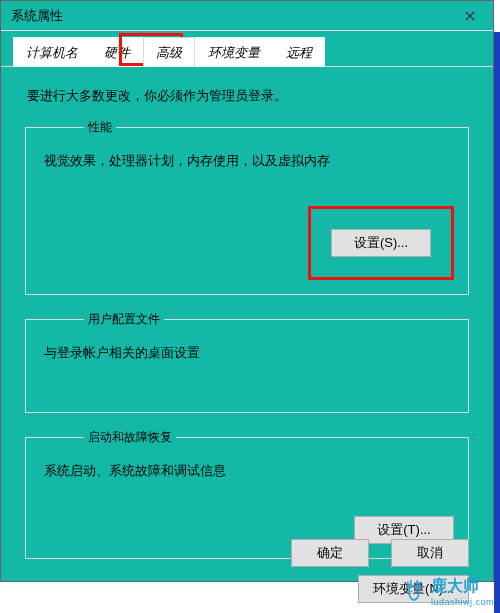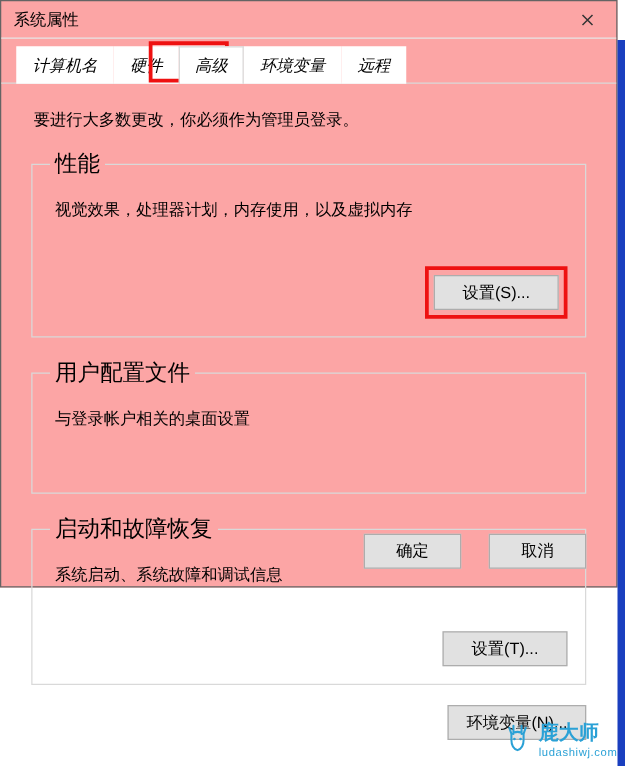--- a/index.html
+++ b/index.html
@@ -1,32 +1,32 @@
 <!DOCTYPE html>
 <html><head>
 <meta charset="utf-8">
 <style>
   * { box-sizing: border-box; font-family: "Microsoft YaHei", "SimSun", sans-serif; }
   body { margin: 0; width: 500px; height: 613px; background: #fff; position: relative; overflow: hidden; font-size: 13px; color: #000; }
-  .window { width: 494px; height: 470px; border: 1px solid #646464; background: #fca5a5; position: relative; }
+  .window { width: 494px; height: 582px; border: 1px solid #646464; background: #14b8a6; position: relative; }
   .titlebar { height: 30px; display: flex; align-items: center; justify-content: space-between; padding: 0 0 0 10px; border-bottom: 1px solid #e5e5e5; }
   .titlebar .title { font-size: 13px; }
   .close-btn { width: 46px; height: 30px; display: flex; align-items: center; justify-content: center; color: #333; font-size: 14px; }
   .tabrow { display: flex; align-items: flex-end; padding: 8px 12px 0 12px; border-bottom: 1px solid #d9d9d9; height: 36px; position: relative; font-style: italic; }
   .tab { padding: 6px 12px 5px; border: 1px solid transparent; border-bottom: none; font-size: 13px; position: relative; top: 1px; background: #fff; }
   .tab.active { border-color: #d9d9d9; background: #fff; z-index: 2; }
   .red-box-tab { position: absolute; border: 3px solid #e11; pointer-events: none; }
   .content { padding: 16px 24px 0 24px; }
   .hint { margin: 4px 0 14px 2px; font-size: 13px; }
   fieldset { border: 1px solid #d9d9d9; margin: 0 0 16px 0; padding: 6px 14px 14px 14px; position: relative; }
-  legend { padding: 0 4px; font-size: 18px; }
+  legend { padding: 0 4px; font-size: 12px; margin-left: 44px; }
   .desc { margin: 10px 0 36px 4px; font-size: 13px; }
   .btnrow { display: flex; justify-content: flex-end; }
   button.win { min-width: 100px; height: 28px; background: #e1e1e1; border: 1px solid #adadad; font-size: 13px; padding: 0 14px; cursor: pointer; }
-  .red-box-btn { border: 3px solid #e11; padding: 4px; display: inline-block; }
+  .red-box-btn { border: 3px solid #e11; padding: 20px; display: inline-block; }
   .envrow { display: flex; justify-content: flex-end; margin: 6px 0 0 0; }
   .footer { position: absolute; bottom: 14px; right: 24px; display: flex; gap: 22px; }
   .right-strip { position: absolute; right: 0; top: 32px; bottom: 0; width: 6px; background: #1a3fbf; }
   .watermark { position: absolute; right: 6px; bottom: 6px; display: flex; align-items: center; gap: 4px; color: #2aa1d6; font-weight: bold; font-size: 16px; pointer-events: none; }
   .watermark .logo { width: 26px; height: 26px; }
   .watermark .sub { font-size: 9px; color: #2aa1d6; letter-spacing: 0.5px; font-weight: normal; display: block; }
 </style>
 </head>
 <body>
 

